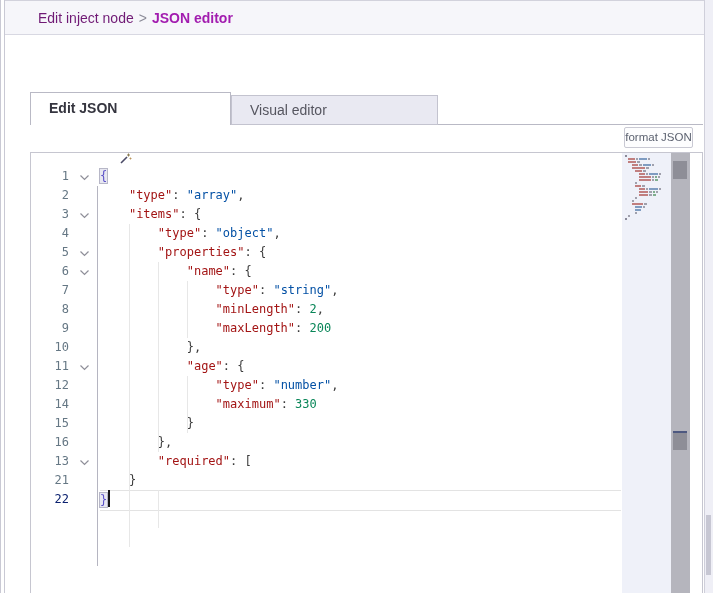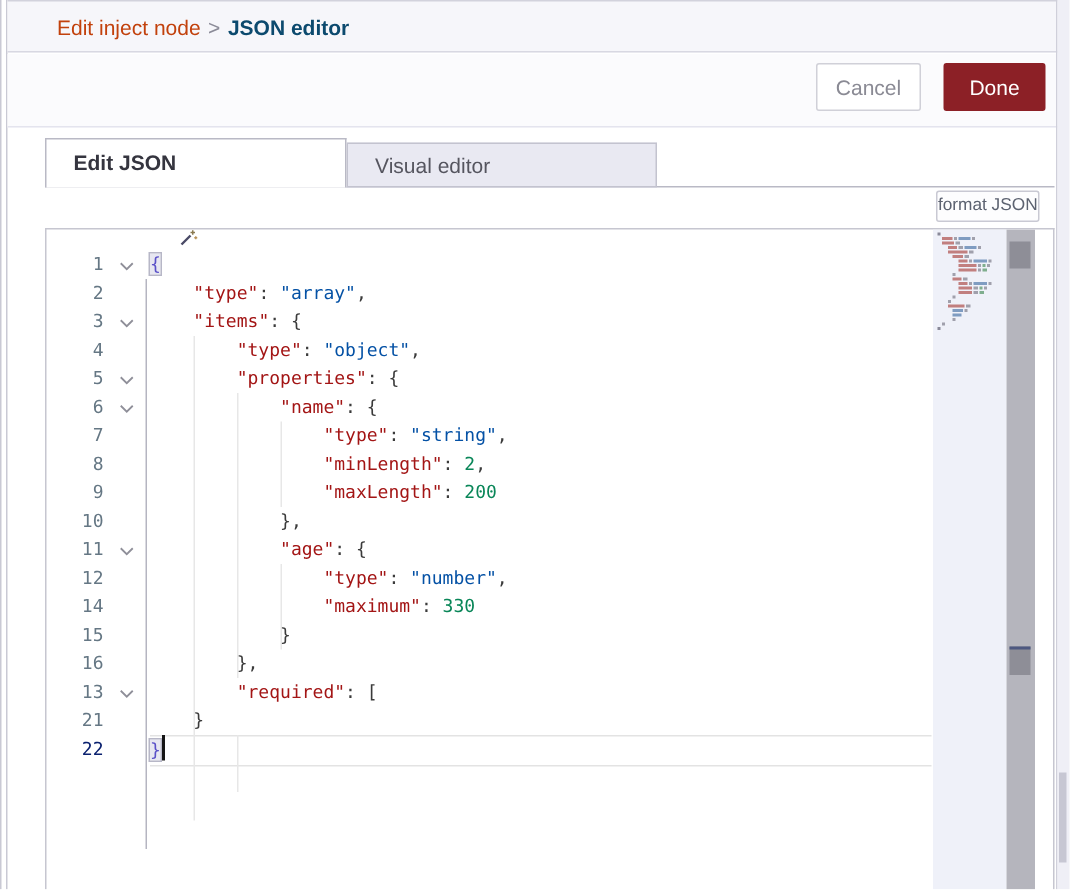--- a/index.html
+++ b/index.html
@@ -11,23 +11,23 @@
   .edge-v { position:absolute; top:0; width:1px; height:593px; background:#c9c9d4; }
   #edge-l1 { left:0; } #edge-l2 { left:4px; }
   #edge-r1 { left:704px; background:#cfcfda; }
   #page-scroll { position:absolute; left:705px; top:0; width:8px; height:593px; background:#efeff6; }
   #page-scroll .thumb { position:absolute; left:1px; top:515px; width:5px; height:60px; background:#c7c7d3; }
 
   
   #header { position:absolute; left:5px; top:0; width:700px; height:35px;
     background:#f6f6fa; border-top:1px solid #d2d2dc; border-bottom:1px solid #d8d8e2; }
   #breadcrumb { position:absolute; left:33px; top:0; height:34px; line-height:34px; font-size:14px; }
-  .crumb-dim { color:#c2410c; }
+  .crumb-dim { color:#701a75; }
   .crumb-sep { color:#8b8b98; padding:0 5px; }
-  .crumb-cur { color:#0c4a6e; font-weight:bold; }
+  .crumb-cur { color:#a21caf; font-weight:bold; }
 
   
   #btnbar { position:absolute; left:5px; top:36px; width:700px; height:49px;
     background:#fbfbfd; border-bottom:1px solid #e4e4ee; }
   .btn { position:absolute; top:6px; height:32px; border-radius:2px; font-size:14px;
     text-align:center; line-height:30px; cursor:pointer; }
   #btn-cancel { left:539px; width:70px; background:#fff; border:1px solid #d0d0d8; color:#8a8a94; }
   #btn-done { left:624px; width:68px; background:#8C2026; border:1px solid #8C2026; color:#fff; }
 
   
@@ -88,24 +88,20 @@
 
   <div class="edge-v" id="edge-l1"></div>
   <div class="edge-v" id="edge-l2"></div>
 
   <div id="header">
     <div id="breadcrumb">
       <span class="crumb-dim">Edit inject node</span><span class="crumb-sep">&gt;</span><span class="crumb-cur">JSON editor</span>
     </div>
   </div>
 
-  <div id="btnbar">
-    <div class="btn" id="btn-cancel">Cancel</div>
-    <div class="btn" id="btn-done">Done</div>
-  </div>
 
   <div class="tab" id="tab-active">Edit JSON</div>
   <div class="tab" id="tab-inactive">Visual editor</div>
   <div id="tabline"></div>
 
   <div id="btn-format">format JSON</div>
 
   <div id="editor">
     <div id="assistant">
       <svg width="13" height="13" viewBox="0 0 13 13">

